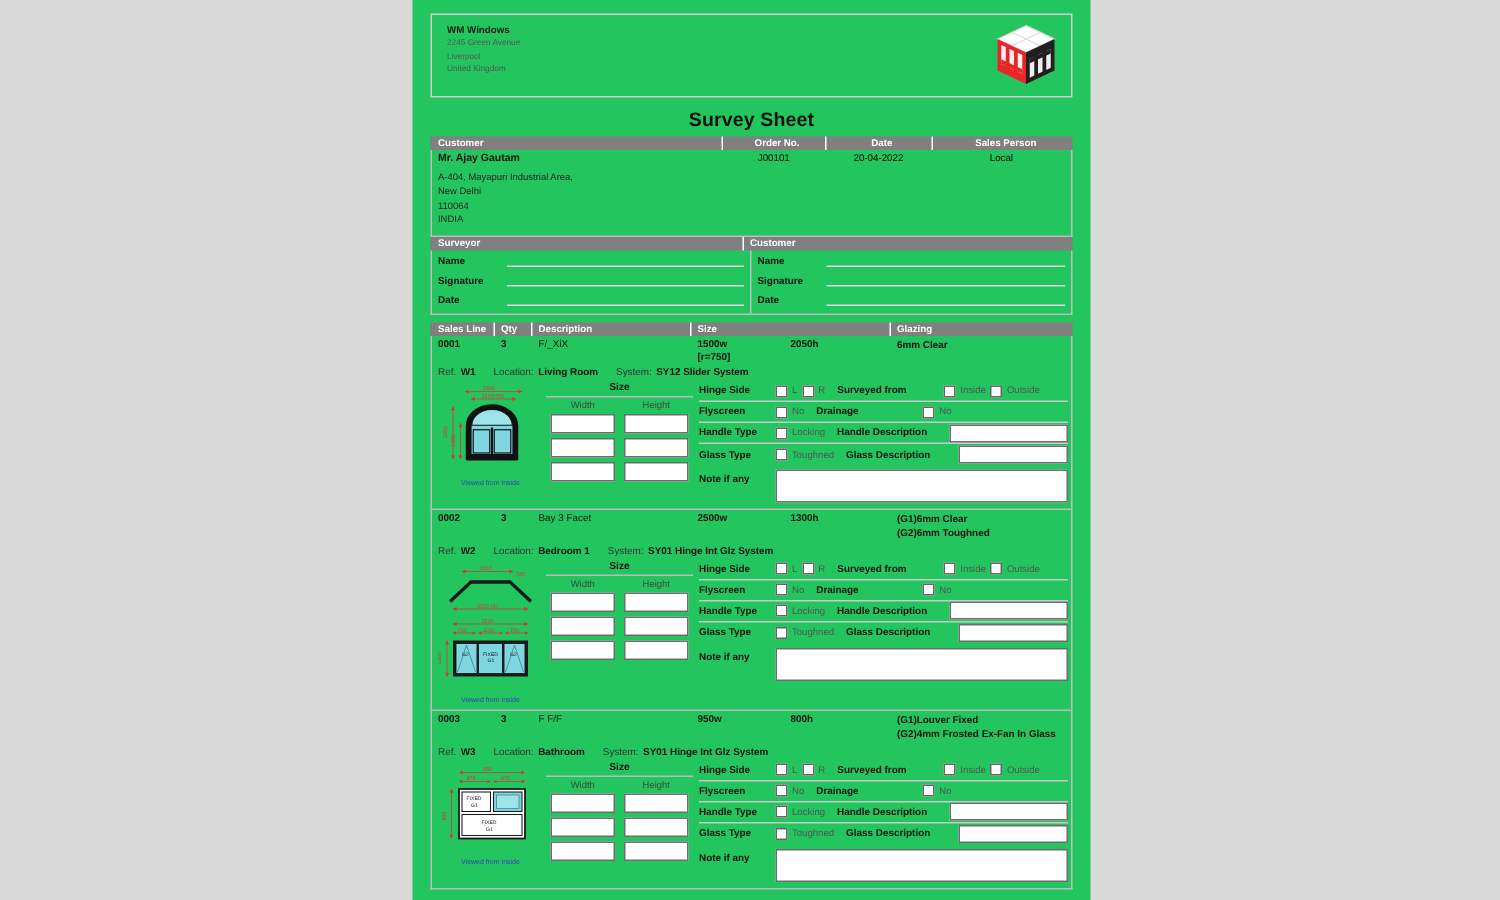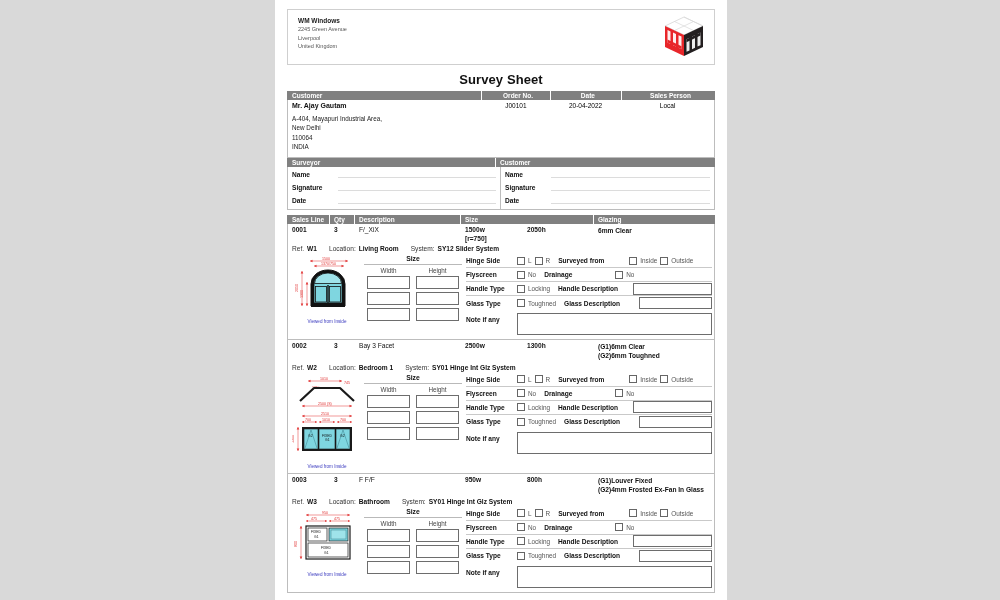--- a/index.html
+++ b/index.html
@@ -7,21 +7,21 @@
     margin: 0; padding: 0;
     width: 1000px; height: 600px;
     background: #d9d9d9;
     font-family: "Liberation Sans", sans-serif;
     overflow: hidden;
   }
   #page {
     position: absolute;
     left: 275px; top: 0;
     width: 452px; height: 600px;
-    background: #ffffff;
+    background: #22c55e;
   }
   .inner { padding: 5px 12px 0 12px; }
 
   
   .letterhead {
     border: 1px solid #cfcfcf;
     height: 56px;
     display: flex;
     align-items: flex-start;
     justify-content: space-between;

